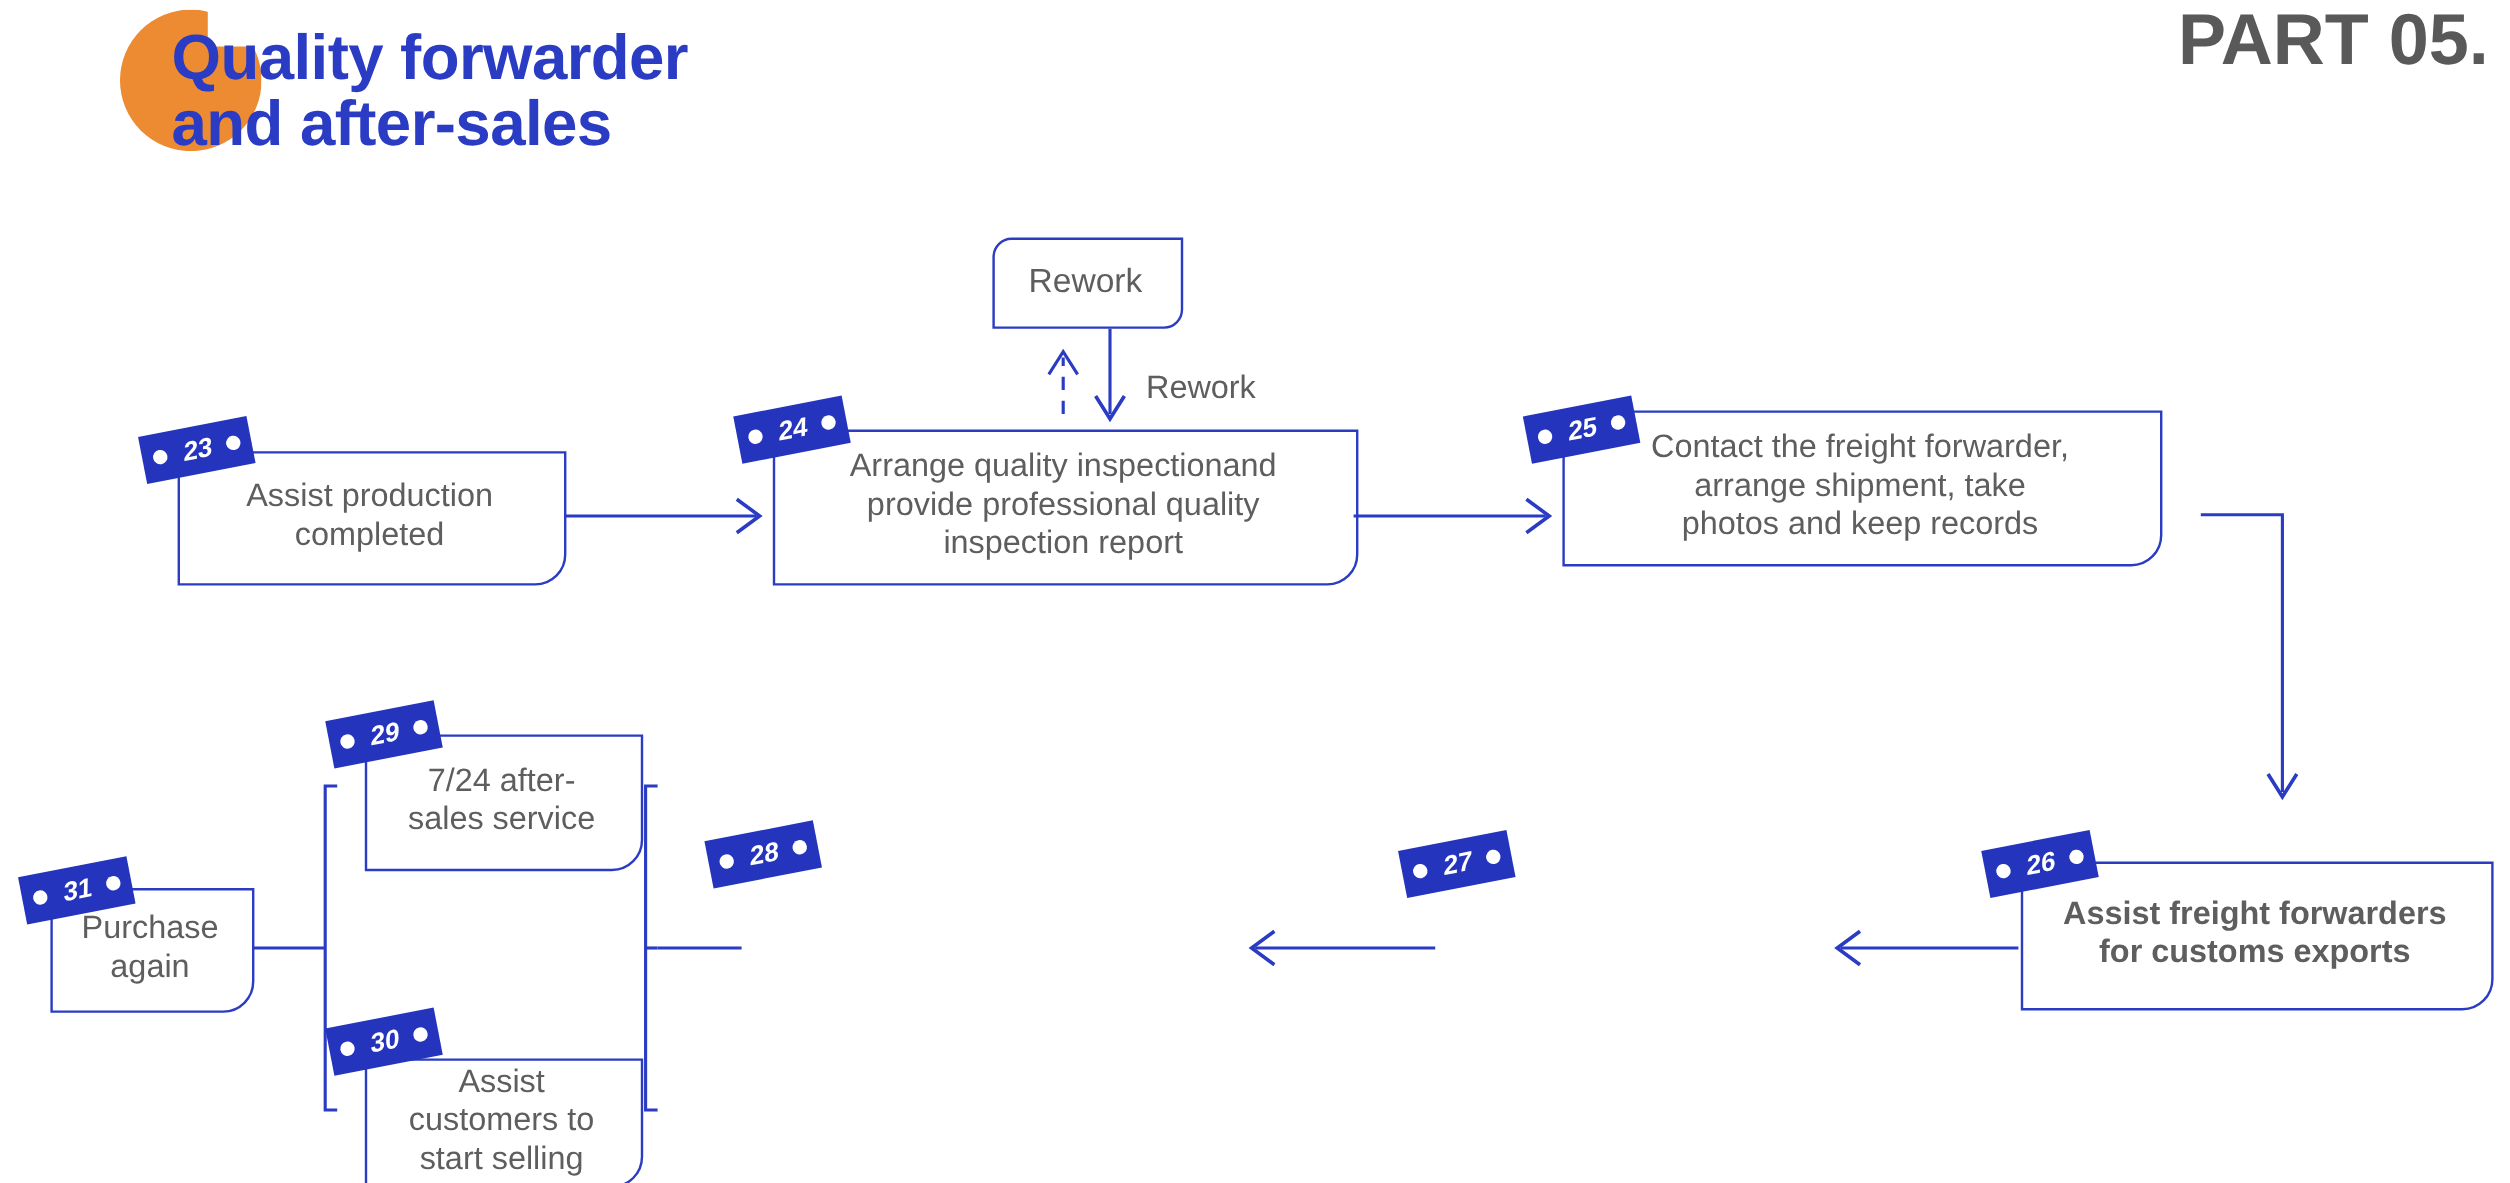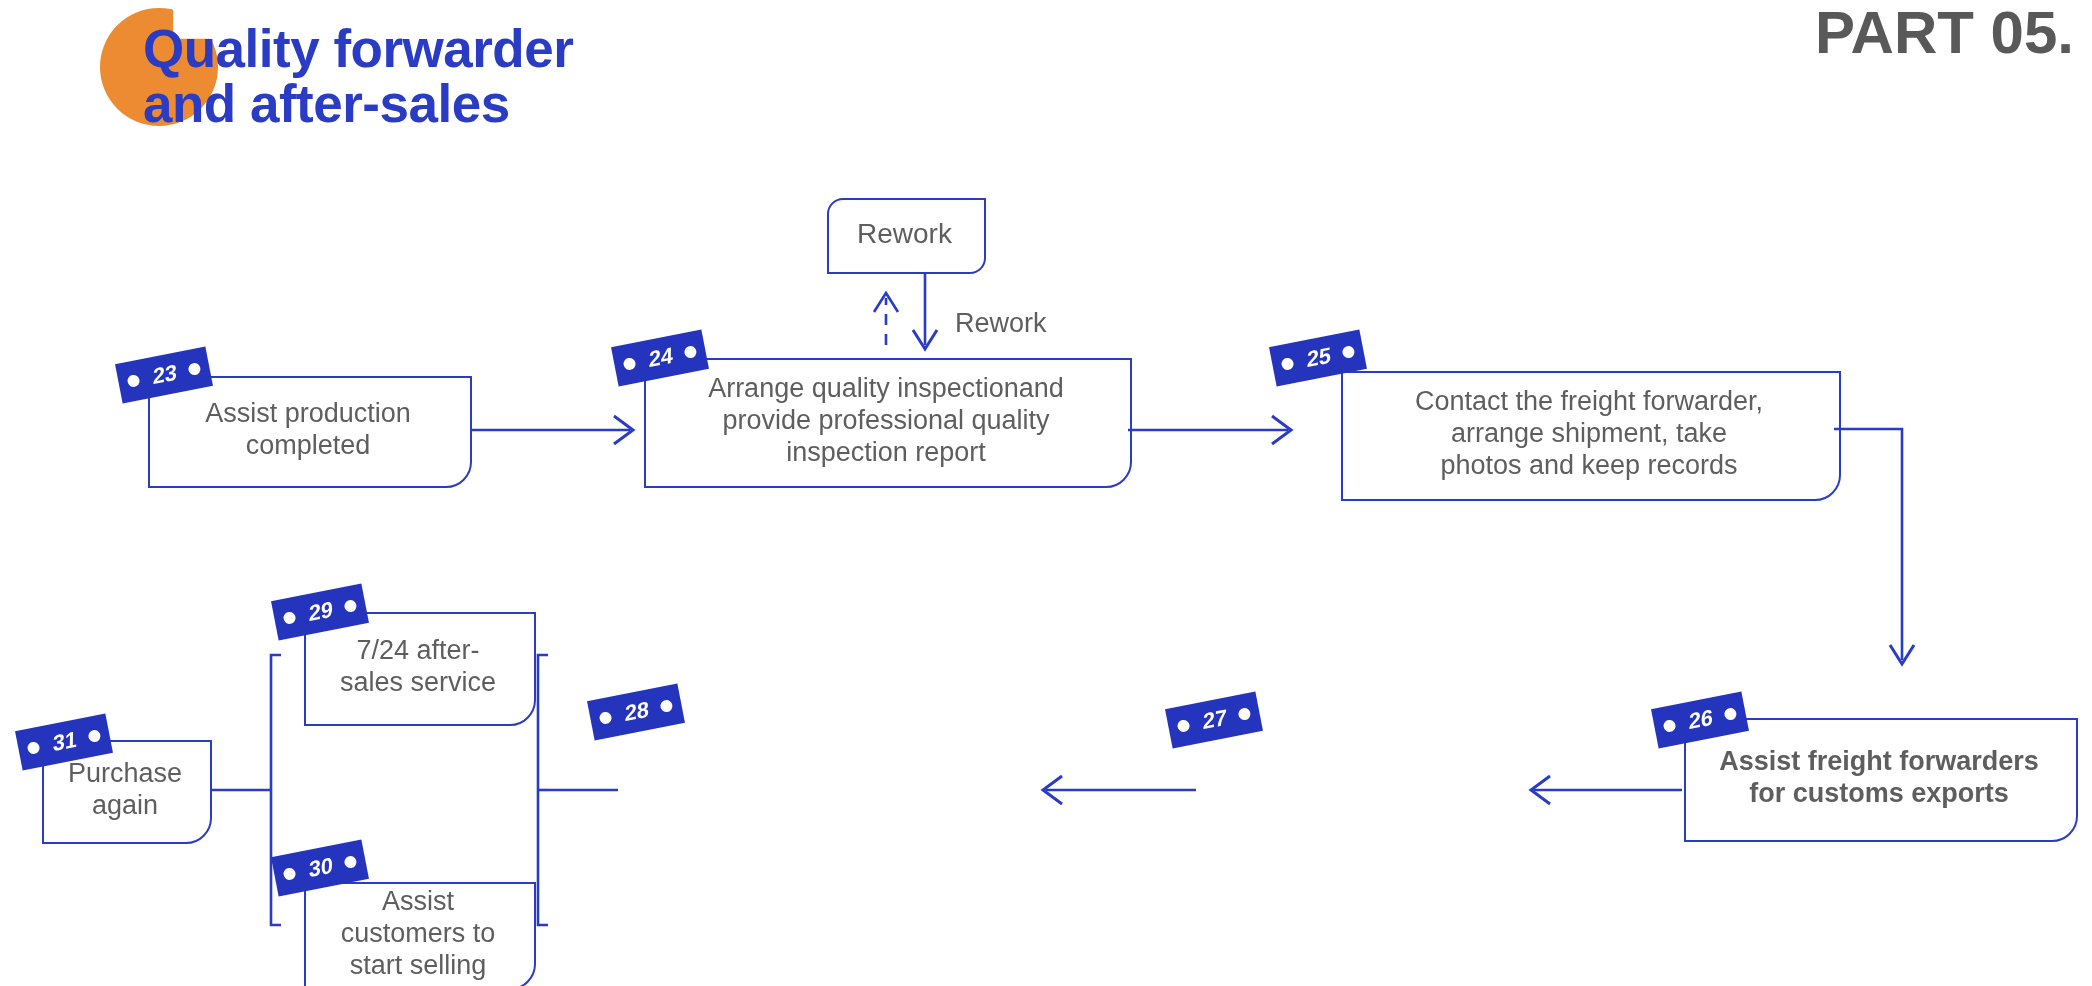--- a/index.html
+++ b/index.html
@@ -136,21 +136,21 @@
     <div class="txt">Arrange quality inspectionand
 provide professional quality
 inspection report</div>
   </div>
   <div class="tag" style="left:614px;top:338px;">
     <div class="dot l"></div>
     <div class="dot r"></div>
     <div class="num">24</div>
   </div>
 
-  <div class="node" style="left:1302px;top:371px;width:496px;height:126px;margin-left:39px;">
+  <div class="node" style="left:1302px;top:342px;width:496px;height:126px;">
     <div class="frame"></div>
     <div class="txt">Contact the freight forwarder,
 arrange shipment, take
 photos and keep records</div>
   </div>
   <div class="tag" style="left:1272px;top:338px;">
     <div class="dot l"></div>
     <div class="dot r"></div>
     <div class="num">25</div>
   </div>

